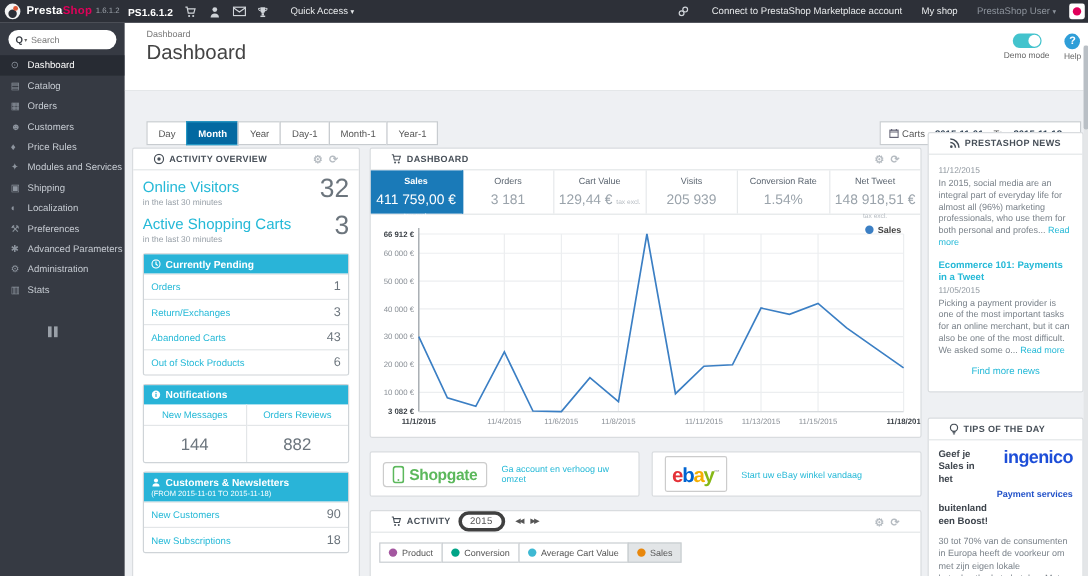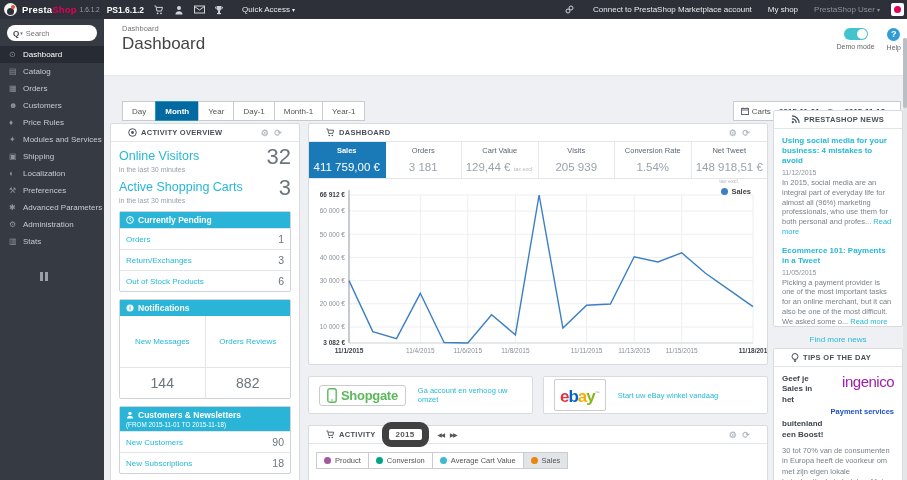--- a/index.html
+++ b/index.html
@@ -70,21 +70,21 @@
   .sec{border:1px solid #cfd4d8;border-radius:2px;margin-bottom:7px}
   .sec-h{background:#29b4d8;color:#fff;padding:3px 6px;font-size:8.5px;font-weight:bold;display:flex;align-items:center;gap:4px}
   .sec-h .sub{font-size:6.3px;font-weight:normal;display:block;margin-top:1px}
   .sec-row{display:flex;justify-content:space-between;align-items:center;padding:4px 6px;border-top:1px solid #e3e6e8;font-size:8px}
   .sec-row:first-of-type{border-top:0}
   .sec-row a{color:#25b9d7;text-decoration:none;cursor:pointer}
   .sec-row .val{color:#6c757d;font-size:10.5px}
   .notif-grid{display:flex;text-align:center}
   .notif-col{flex:1}
   .notif-col+.notif-col{border-left:1px solid #e3e6e8}
-  .notif-lbl{font-size:8px;color:#25b9d7;padding:21px 2px;border-bottom:1px solid #e3e6e8;cursor:pointer}
+  .notif-lbl{font-size:8px;color:#25b9d7;padding:4px 2px;border-bottom:1px solid #e3e6e8;cursor:pointer}
   .notif-val{font-size:14px;color:#6c757d;padding:7px 0}
   
   .kpi-row{display:flex;height:37px;border-bottom:1px solid #e3e6e8}
   .kpi{flex:1;border-right:1px solid #e6e9eb;text-align:center;padding-top:4px;cursor:pointer}
   .kpi:last-child{border-right:0}
   .kpi .k-lbl{font-size:7.5px;color:#5b6570}
   .kpi .k-val{font-size:11.5px;color:#9aa3ab;margin-top:6px}
   .kpi .k-sfx{font-size:5.5px;color:#b4bac0}
   .kpi.active{background:#1a7ab8;border-right-color:#1a7ab8}
   .kpi.active .k-lbl{color:#fff;font-weight:bold}
@@ -95,37 +95,37 @@
   
   .banner{position:absolute;top:357px;height:38px;background:#fff;border:1px solid #d9dcdf;border-radius:2px;display:flex;align-items:center;padding:0 10px;gap:12px}
   .b1{left:204px;width:225px}
   .b2{left:439px;width:225px}
   .sg-logo{border:1px solid #ccc;border-radius:3px;padding:2px 7px;display:flex;align-items:center;gap:4px}
   .sg-logo .txt{color:#5cb85c;font-size:13px;font-weight:bold;letter-spacing:-.3px}
   .banner a{font-size:7.5px;color:#25b9d7;cursor:pointer;text-decoration:none}
   .ebay-logo{border:1px solid #ccc;border-radius:2px;padding:0 5px;font-size:17px;font-weight:bold;letter-spacing:-1px;line-height:26px}
   .ebay-logo sup{font-size:5px;color:#aaa;letter-spacing:0}
   
-  .pill{border:7px solid #404040;border-radius:9px;padding:1px 7px;font-size:8px;font-weight:bold;color:#555;margin:12px 6px;cursor:pointer}
+  .pill{border:3px solid #404040;border-radius:9px;padding:1px 7px;font-size:8px;font-weight:normal;color:#555;margin:12px 6px;cursor:pointer}
   .skip{font-size:5.5px;letter-spacing:-1px;color:#555;cursor:pointer;padding:2px 3px}
   .fc-legend{display:flex;margin:8px 0 0 8px}
   .fc-btn{display:flex;align-items:center;gap:4px;border:1px solid #c9cdd1;margin-left:-1px;background:#fff;padding:3px 7px;font-size:7.5px;color:#555;cursor:pointer;font-family:"Liberation Sans",sans-serif}
   .fc-btn.active{background:#e2e5e7}
   .fc-dot{width:7px;height:7px;border-radius:50%;display:inline-block}
   
   .news-body{padding:7px 8px}
   .art{margin-bottom:9px}
   .art-title{font-size:8px;font-weight:bold;color:#25b9d7;line-height:1.25;cursor:pointer}
   .art-date{font-size:7px;color:#8d959d;margin:3px 0 2px}
   .art-txt{font-size:7.5px;color:#7a828a;line-height:1.3}
   .read-more{color:#25b9d7;cursor:pointer}
   .find-more{text-align:center;font-size:8px;color:#25b9d7;margin-top:6px;cursor:pointer}
   .tips-body{padding:7px 8px;overflow:hidden}
   .ing{float:right;width:74px;text-align:right;margin:0 0 3px 4px}
-  .ing .main{font-size:15px;font-weight:normal;color:#a21caf;letter-spacing:-.5px;line-height:1}
+  .ing .main{font-size:15px;font-weight:bold;color:#1d4ed8;letter-spacing:-.5px;line-height:1}
   .ing .sub{font-size:7.5px;font-weight:bold;color:#2050c8;line-height:1.1;margin-top:19px}
   .tips-head{font-size:8px;font-weight:bold;color:#3e454d;line-height:1.3;width:44px}
   .tips-txt{clear:both;font-size:7.5px;color:#7a828a;line-height:1.38;margin-top:6px}
   
   .pg-scroll{position:absolute;right:0;top:19px;bottom:0;width:4px;background:#e4e6e8}
   .pg-thumb{position:absolute;top:0;width:4px;height:70px;background:#b9bfc5;border-radius:2px}
   svg{display:block}
 </style>
 </head>
 <body>
@@ -308,20 +308,24 @@
           </div>
         <div class="sec-row">
             <a>Orders</a>
             <span class="val">1</span>
           </div>
         <div class="sec-row">
             <a>Return/Exchanges</a>
             <span class="val">3</span>
           </div>
         <div class="sec-row">
+            <a>Abandoned Carts</a>
+            <span class="val">43</span>
+          </div>
+        <div class="sec-row">
             <a>Out of Stock Products</a>
             <span class="val">6</span>
           </div>
       </div>
 
       <div class="sec">
         <div class="sec-h">
             <svg width="8" height="8" viewBox="0 0 8 8">
               <circle cx="4" cy="4" r="3.5" fill="#fff"></circle>
               <rect x="3.5" y="3.2" width="1" height="2.6" fill="#29b4d8"></rect>
@@ -508,21 +512,20 @@
           <svg width="9" height="9" viewBox="0 0 10 10">
             <circle cx="2" cy="8" r="1.2" fill="#474f58"></circle>
             <path d="M1 4.2a4.8 4.8 0 0 1 4.8 4.8" fill="none" stroke="#474f58" stroke-width="1.4"></path>
             <path d="M1 1a8 8 0 0 1 8 8" fill="none" stroke="#474f58" stroke-width="1.4"></path>
           </svg>
         </span>
       <span>PRESTASHOP NEWS</span>
     </div>
     <div class="news-body">
       <div class="art">
-        <div class="art-title">Using social media for your business: 4 mistakes to avoid</div>
         <div class="art-date">11/12/2015</div>
         <div class="art-txt"><span>In 2015, social media are an integral part of everyday life for almost all (96%) marketing professionals, who use them for both personal and profes...</span> <span class="read-more">Read more</span></div>
       </div>
       <div class="art">
         <div class="art-title">Ecommerce 101: Payments in a Tweet</div>
         <div class="art-date">11/05/2015</div>
         <div class="art-txt"><span>Picking a payment provider is one of the most important tasks for an online merchant, but it can also be one of the most difficult. We asked some o...</span> <span class="read-more">Read more</span></div>
       </div>
       <div class="find-more">Find more news</div>
     </div>

